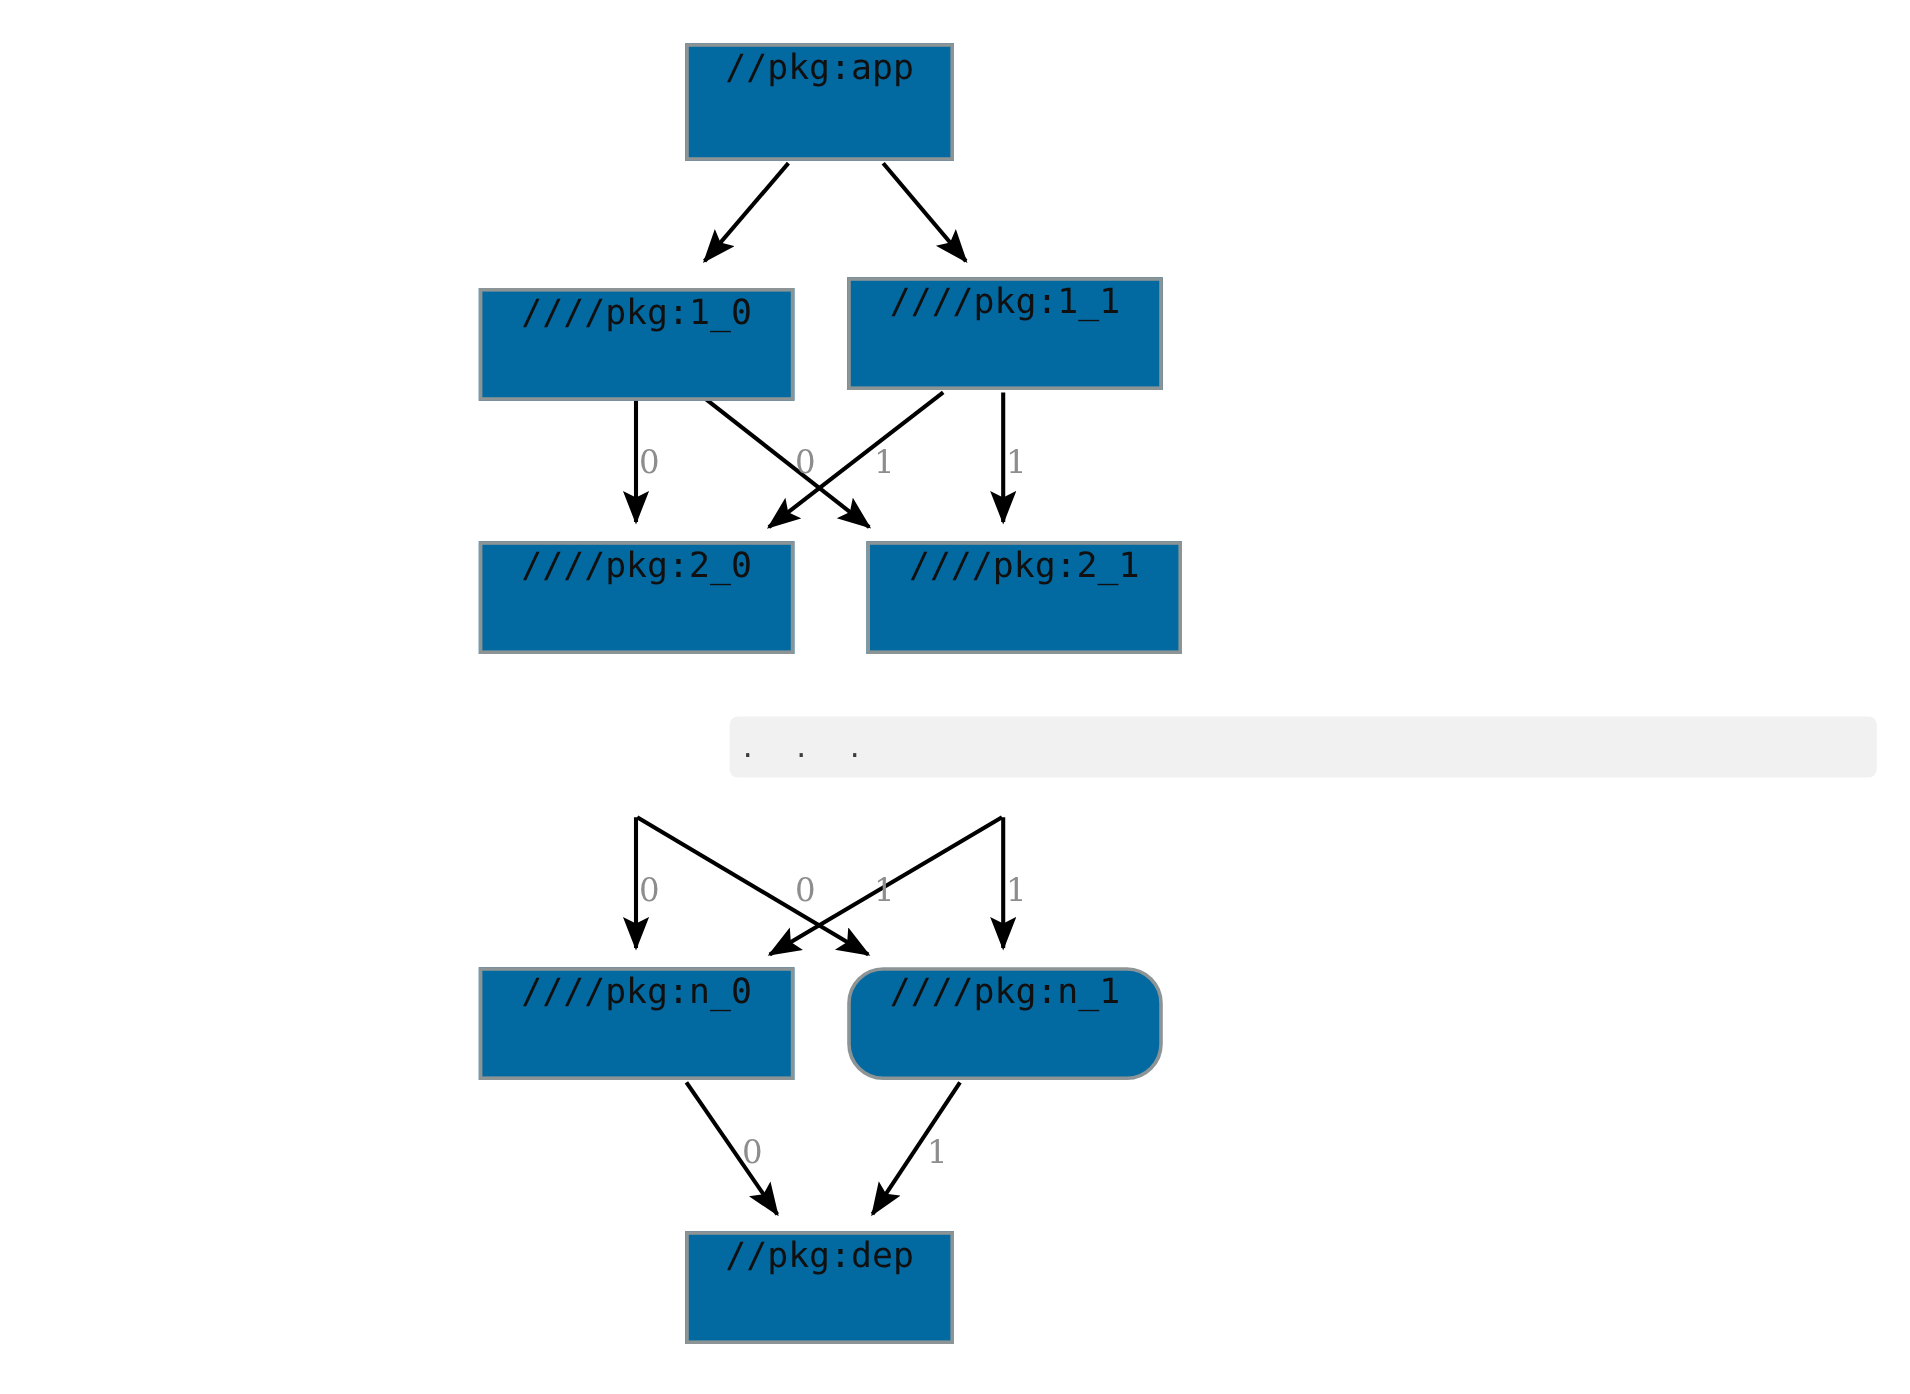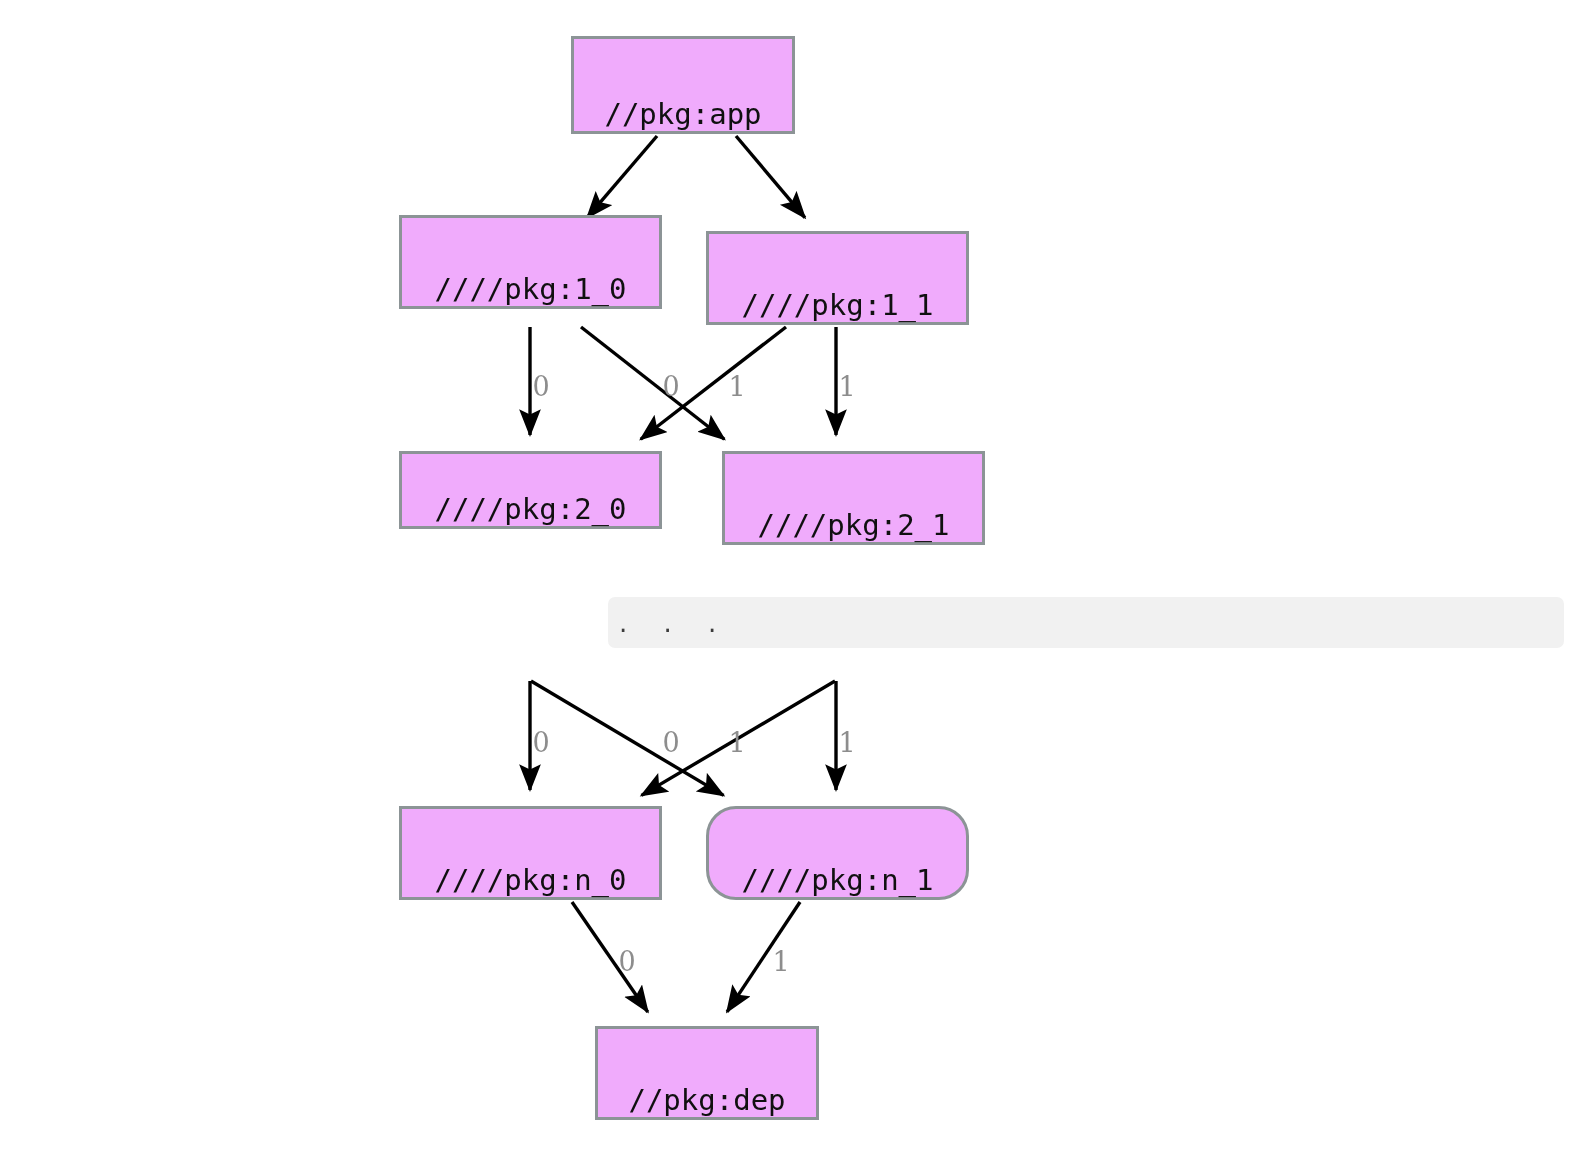--- a/index.html
+++ b/index.html
@@ -23,24 +23,24 @@
   svg.graph-layer {
     position: absolute;
     left: 0; top: 0;
     width: 1592px;
     height: 1162px;
     overflow: visible;
   }
   .node-box {
     position: absolute;
     box-sizing: border-box;
-    background: #f0abfc;
+    background: #0369a1;
     border: 3px solid #8c9496;
     display: flex;
-    align-items: flex-end;
+    align-items: flex-start;
     justify-content: center;
   }
   .node-label {
     font-family: "DejaVu Sans Mono", monospace;
     font-size: 29px;
     color: #101010;
     letter-spacing: 0px;
     white-space: nowrap;
   }
   .ellipsis-band {
@@ -92,39 +92,39 @@
         <line x1="836" y1="681" x2="836" y2="790" stroke="#000000" stroke-width="3.4" marker-end="url(#arrowhead)"></line>
         <line x1="572" y1="902" x2="647.7584953595178" y2="1011.9422066802758" stroke="#000000" stroke-width="3.4" marker-end="url(#arrowhead)"></line>
         <line x1="800" y1="902" x2="727.0839187411001" y2="1011.8356160735327" stroke="#000000" stroke-width="3.4" marker-end="url(#arrowhead)"></line>
       </g>
   </svg>
 
   <div id="nodes-group">
       <div class="node-box" style="left: 571px; top: 36px; width: 224px; height: 98px;">
         <span class="node-label">//pkg:app</span>
       </div>
-      <div class="node-box" style="left: 399px; top: 215px; width: 263px; height: 94px;">
+      <div class="node-box" style="left: 399px; top: 240px; width: 263px; height: 94px;">
         <span class="node-label">////pkg:1_0</span>
       </div>
       <div class="node-box" style="left: 706px; top: 231px; width: 263px; height: 94px;">
         <span class="node-label">////pkg:1_1</span>
       </div>
-      <div class="node-box" style="left: 399px; top: 451px; width: 263px; height: 78px;">
+      <div class="node-box" style="left: 399px; top: 451px; width: 263px; height: 94px;">
         <span class="node-label">////pkg:2_0</span>
       </div>
       <div class="node-box" style="left: 706px; top: 451px; width: 263px; height: 94px; margin-left: 16px;">
         <span class="node-label">////pkg:2_1</span>
       </div>
       <div class="node-box" style="left: 399px; top: 806px; width: 263px; height: 94px;">
         <span class="node-label">////pkg:n_0</span>
       </div>
       <div class="node-box" style="left: 706px; top: 806px; width: 263px; height: 94px; border-radius: 30px;">
         <span class="node-label">////pkg:n_1</span>
       </div>
-      <div class="node-box" style="left: 571px; top: 1026px; width: 224px; height: 94px; margin-left: 24px;">
+      <div class="node-box" style="left: 571px; top: 1026px; width: 224px; height: 94px;">
         <span class="node-label">//pkg:dep</span>
       </div>
     </div>
 
   <div id="edge-labels-group">
       <div class="edge-label" style="left: 541px; top: 386px;">0</div>
       <div class="edge-label" style="left: 671px; top: 386px;">0</div>
       <div class="edge-label" style="left: 737px; top: 386px;">1</div>
       <div class="edge-label" style="left: 847px; top: 386px;">1</div>
       <div class="edge-label" style="left: 541px; top: 742px;">0</div>

